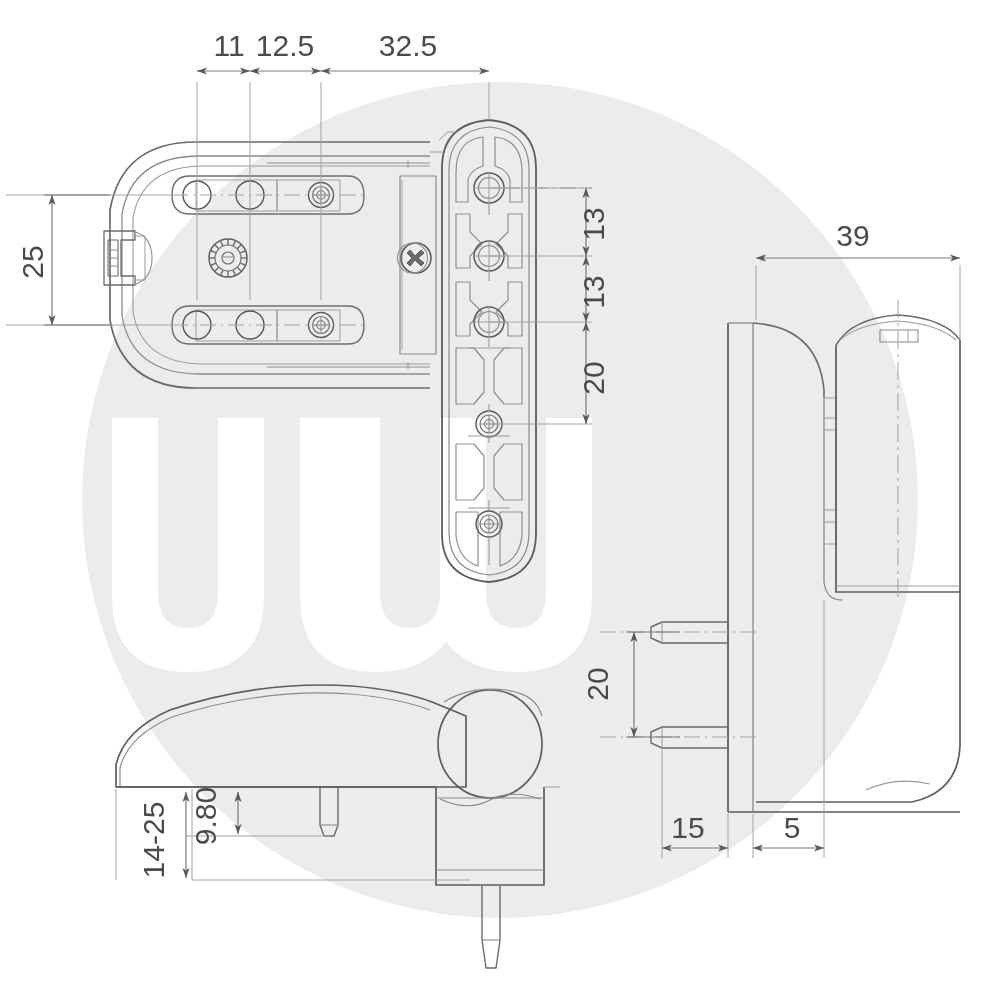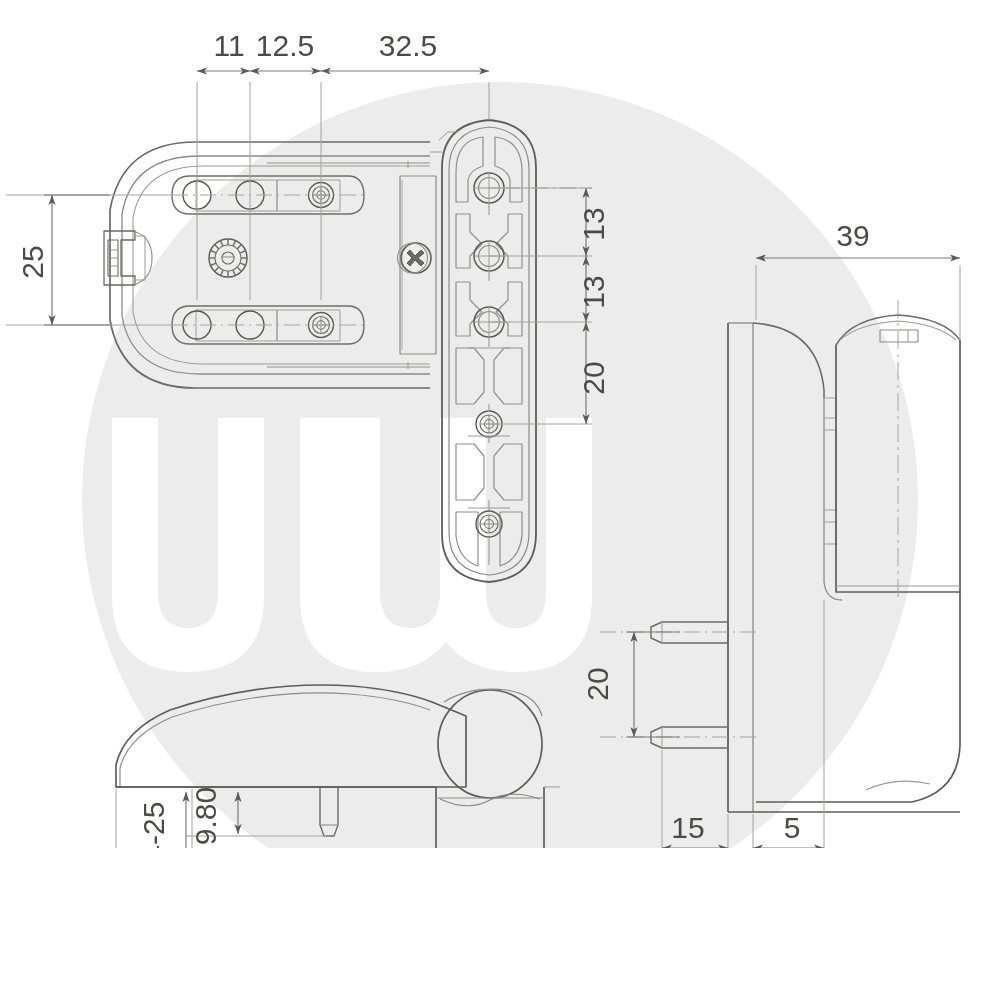--- a/index.html
+++ b/index.html
@@ -7,21 +7,21 @@
     margin: 0;
     padding: 0;
     background: #ffffff;
   }
   body {
     font-family: "Liberation Sans", sans-serif;
   }
   #sheet {
     position: relative;
     width: 1000px;
-    height: 848px;
+    height: 1000px;
     background: #ffffff;
     overflow: hidden;
   }
   #sheet svg {
     display: block;
   }
   .dimtxt {
     font-family: "Liberation Sans", sans-serif;
     font-size: 30px;
     fill: #4a4a48;

